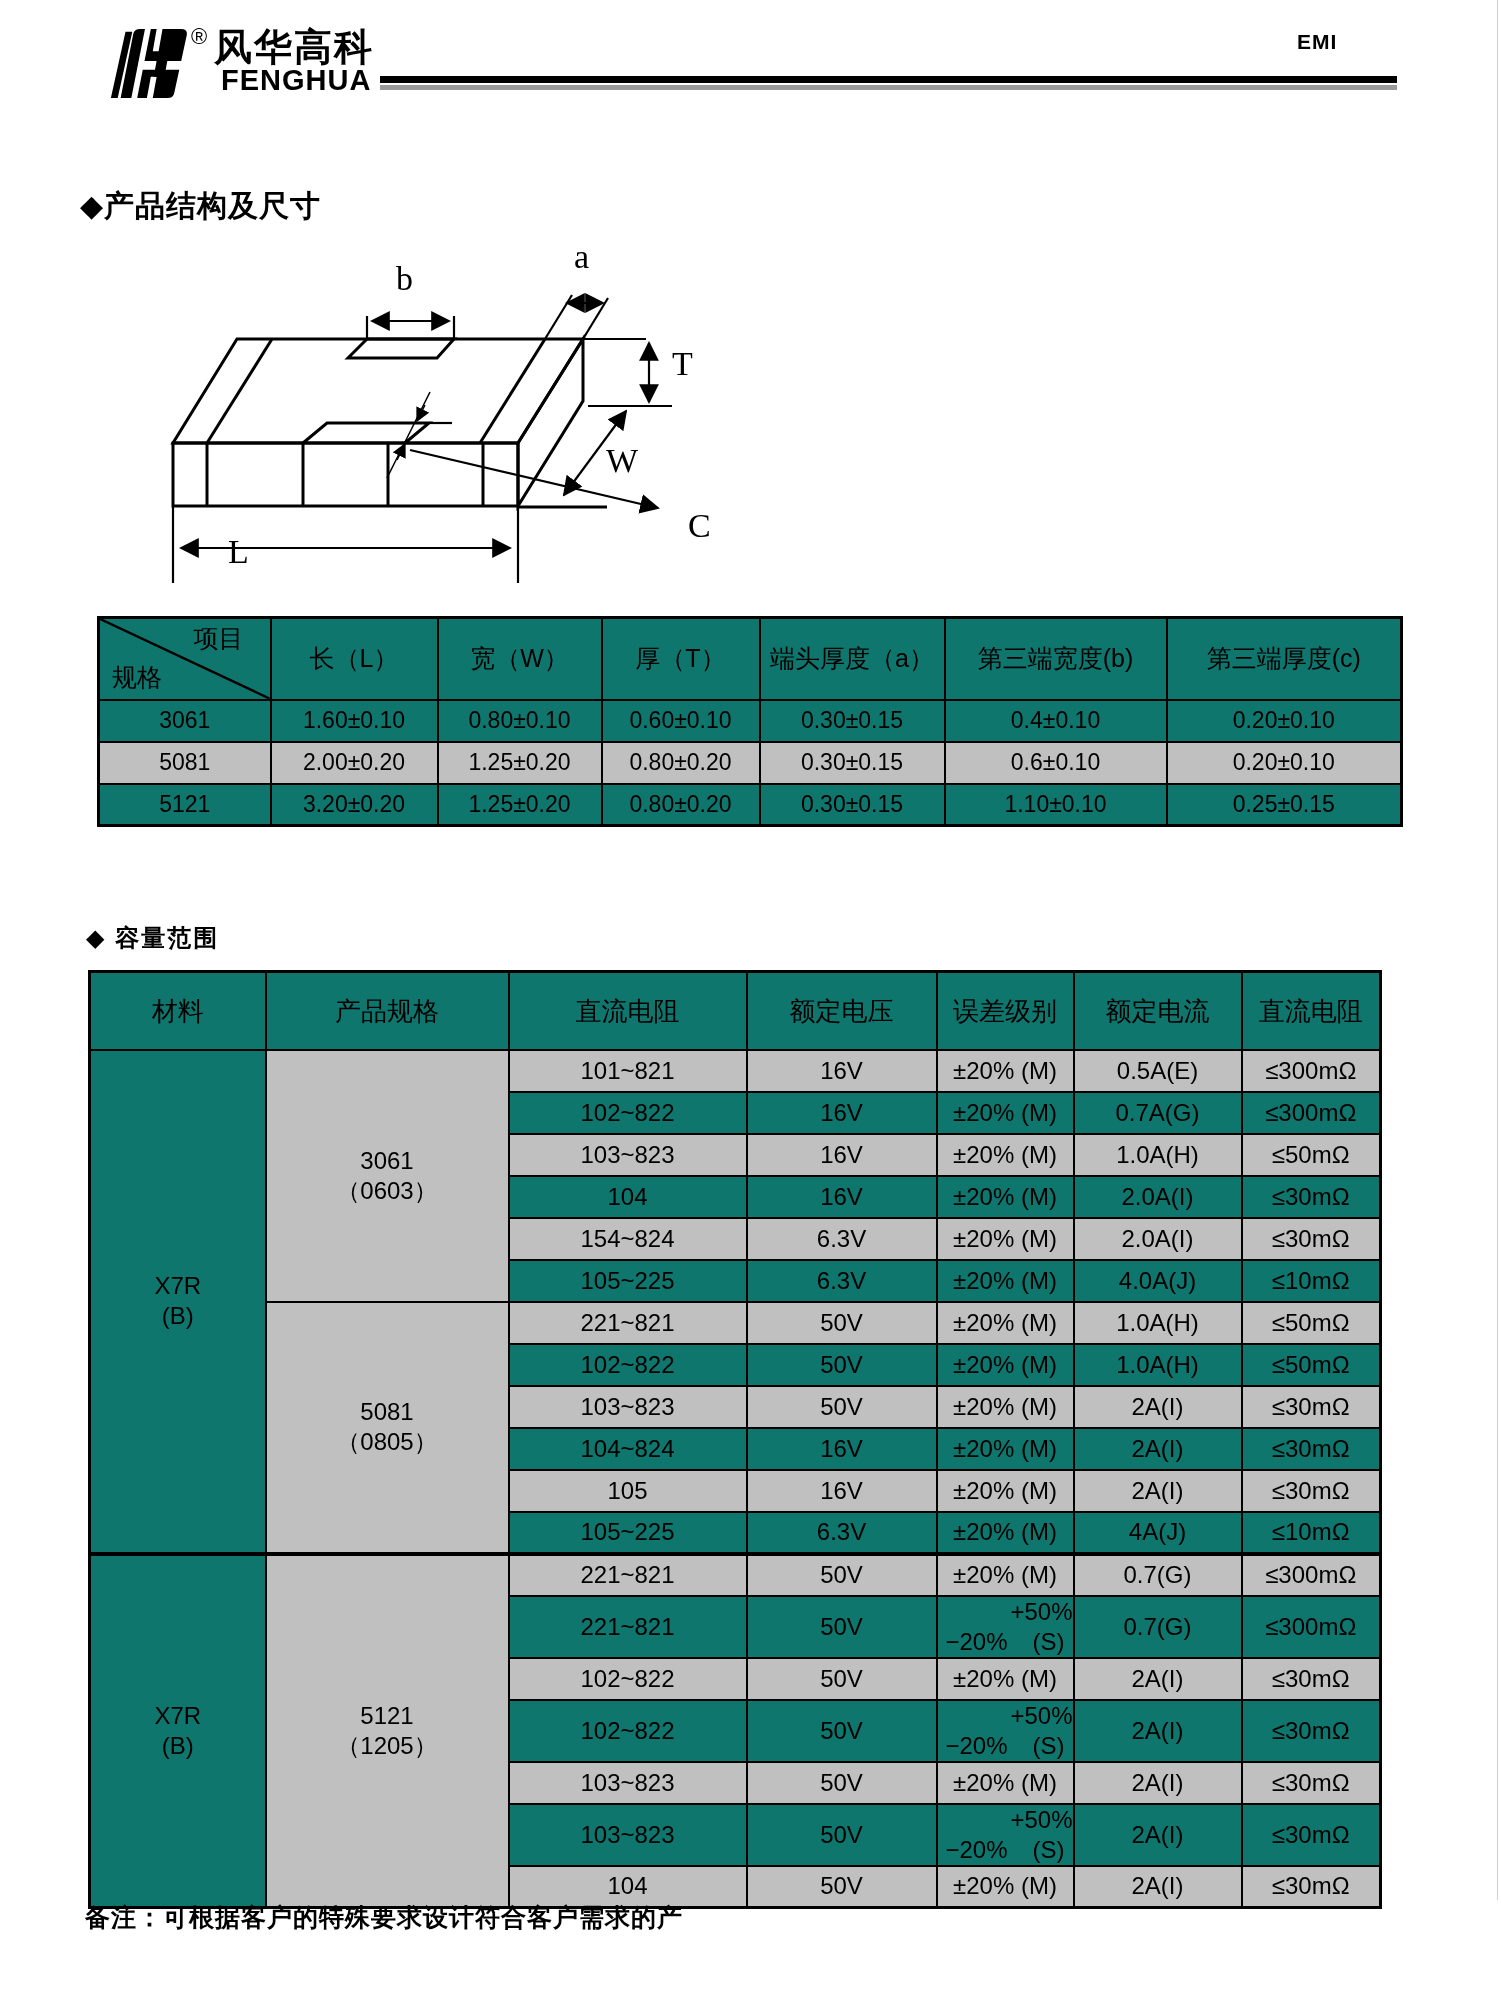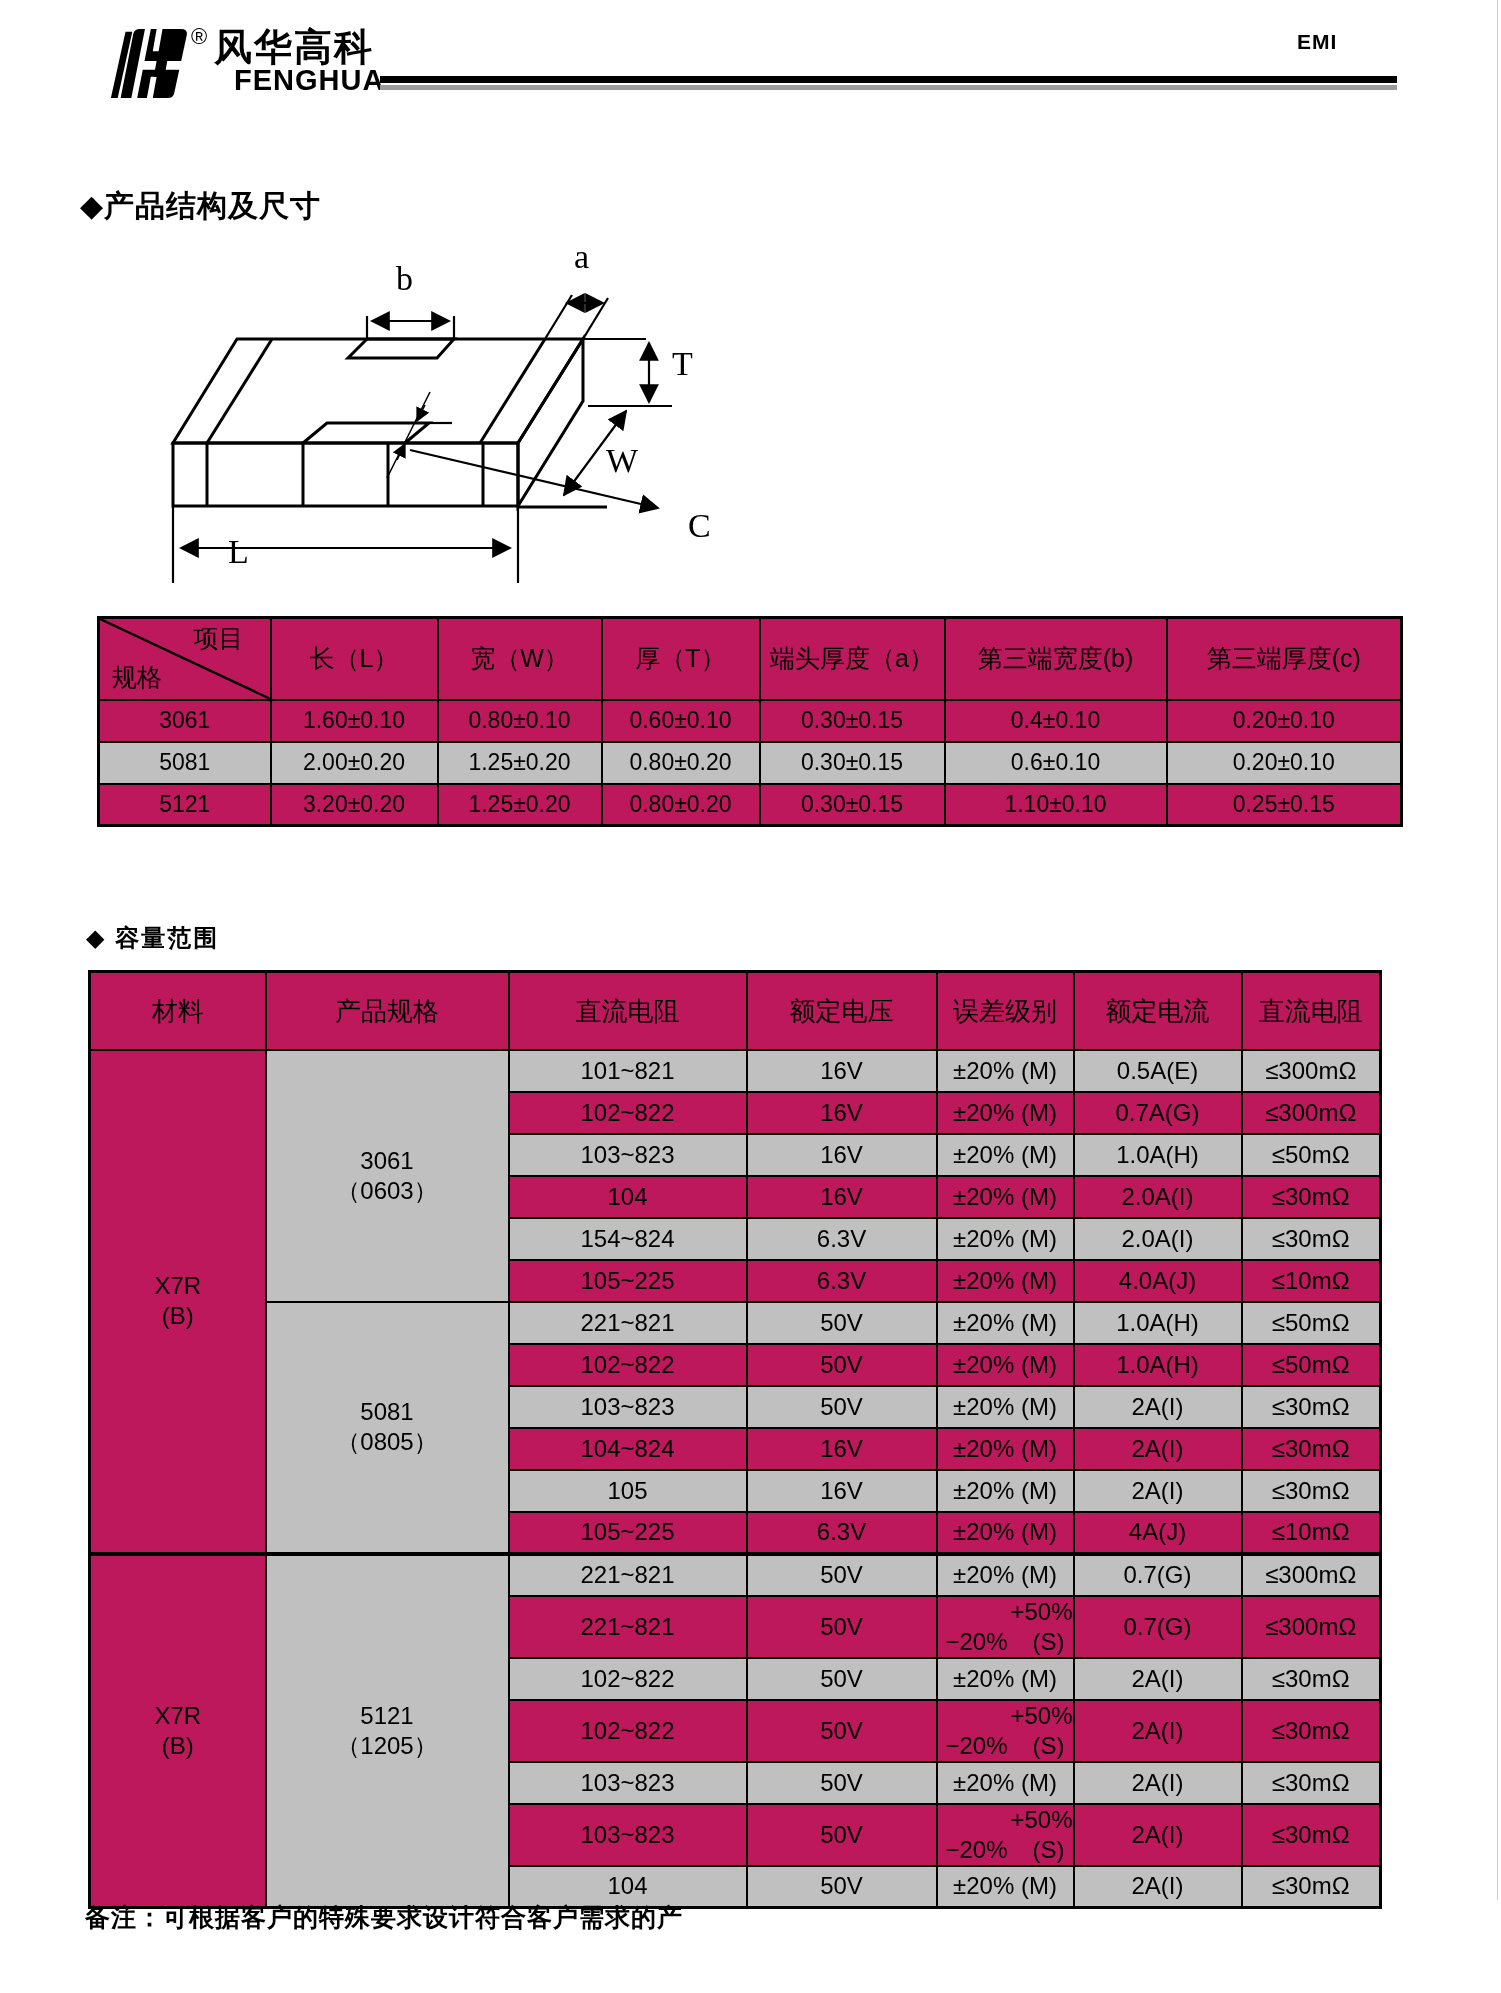--- a/index.html
+++ b/index.html
@@ -4,37 +4,37 @@
 <style>
   html,body{margin:0;padding:0;background:#ffffff;}
   #page{
     position:relative;width:1501px;height:1993px;background:#fff;
     font-family:"Liberation Sans","DejaVu Sans",sans-serif;color:#000;overflow:hidden;
   }
   
   #logo-mark{position:absolute;left:98px;top:26px;width:92px;height:74px;}
   #reg-mark{position:absolute;left:191px;top:24px;font-size:22px;}
   #brand-cn{position:absolute;left:214px;top:28px;font-size:38px;font-weight:900;letter-spacing:2px;line-height:1;}
-  #brand-en{position:absolute;left:221px;top:66px;font-size:29px;font-weight:700;letter-spacing:1px;line-height:1;margin-left:13px;}
+  #brand-en{position:absolute;left:221px;top:66px;font-size:29px;font-weight:700;letter-spacing:1px;line-height:1;}
   #doc-tag{position:absolute;left:1297px;top:30px;font-size:21px;font-weight:700;letter-spacing:1px;}
   #rule-black{position:absolute;left:380px;top:76px;width:1017px;height:7px;background:#000;}
   #rule-gray{position:absolute;left:380px;top:85px;width:1017px;height:5px;background:#9a9a9a;}
   #edge-artifact{position:absolute;right:3px;top:0;width:1px;height:1900px;background:#cfcfcf;}
   
   #sec1-title{position:absolute;left:80px;top:186px;font-size:30px;font-weight:700;letter-spacing:1px;}
   #sec2-title{position:absolute;left:86px;top:922px;font-size:24px;font-weight:700;letter-spacing:2px;}
   #footer-note{position:absolute;left:85px;top:1901px;font-size:25px;font-weight:600;letter-spacing:1px;}
   
   #diagram{position:absolute;left:100px;top:235px;width:650px;height:360px;}
   #diagram .s{stroke:#000;stroke-width:3;fill:none;}
   #diagram .d{stroke:#000;stroke-width:2.2;fill:none;}
   #diagram .f{stroke:#000;stroke-width:1.6;fill:none;}
   #diagram text{font-family:"Liberation Serif","DejaVu Serif",serif;font-size:34px;fill:#000;}
   
-  table.sheet{border-collapse:collapse;table-layout:fixed;position:absolute;background:#be185d;border:3px solid #000;}
+  table.sheet{border-collapse:collapse;table-layout:fixed;position:absolute;background:#0f766e;border:3px solid #000;}
   table.sheet th,table.sheet td{border:2px solid #000;text-align:center;vertical-align:middle;padding:0;line-height:1.25;overflow:hidden;}
   
   #t1{left:97px;top:616px;width:1303px;}
   #t1 thead tr{height:82px;}
   #t1 tbody tr{height:42px;}
   #t1 th{font-size:25px;font-weight:400;}
   #t1 td{font-size:23px;}
   #t1 tr.shaded td{background:#c0c0c0;}
   #t1 th.corner{position:relative;}
   #t1 .corner-top{position:absolute;top:4px;right:26px;font-size:25px;}

